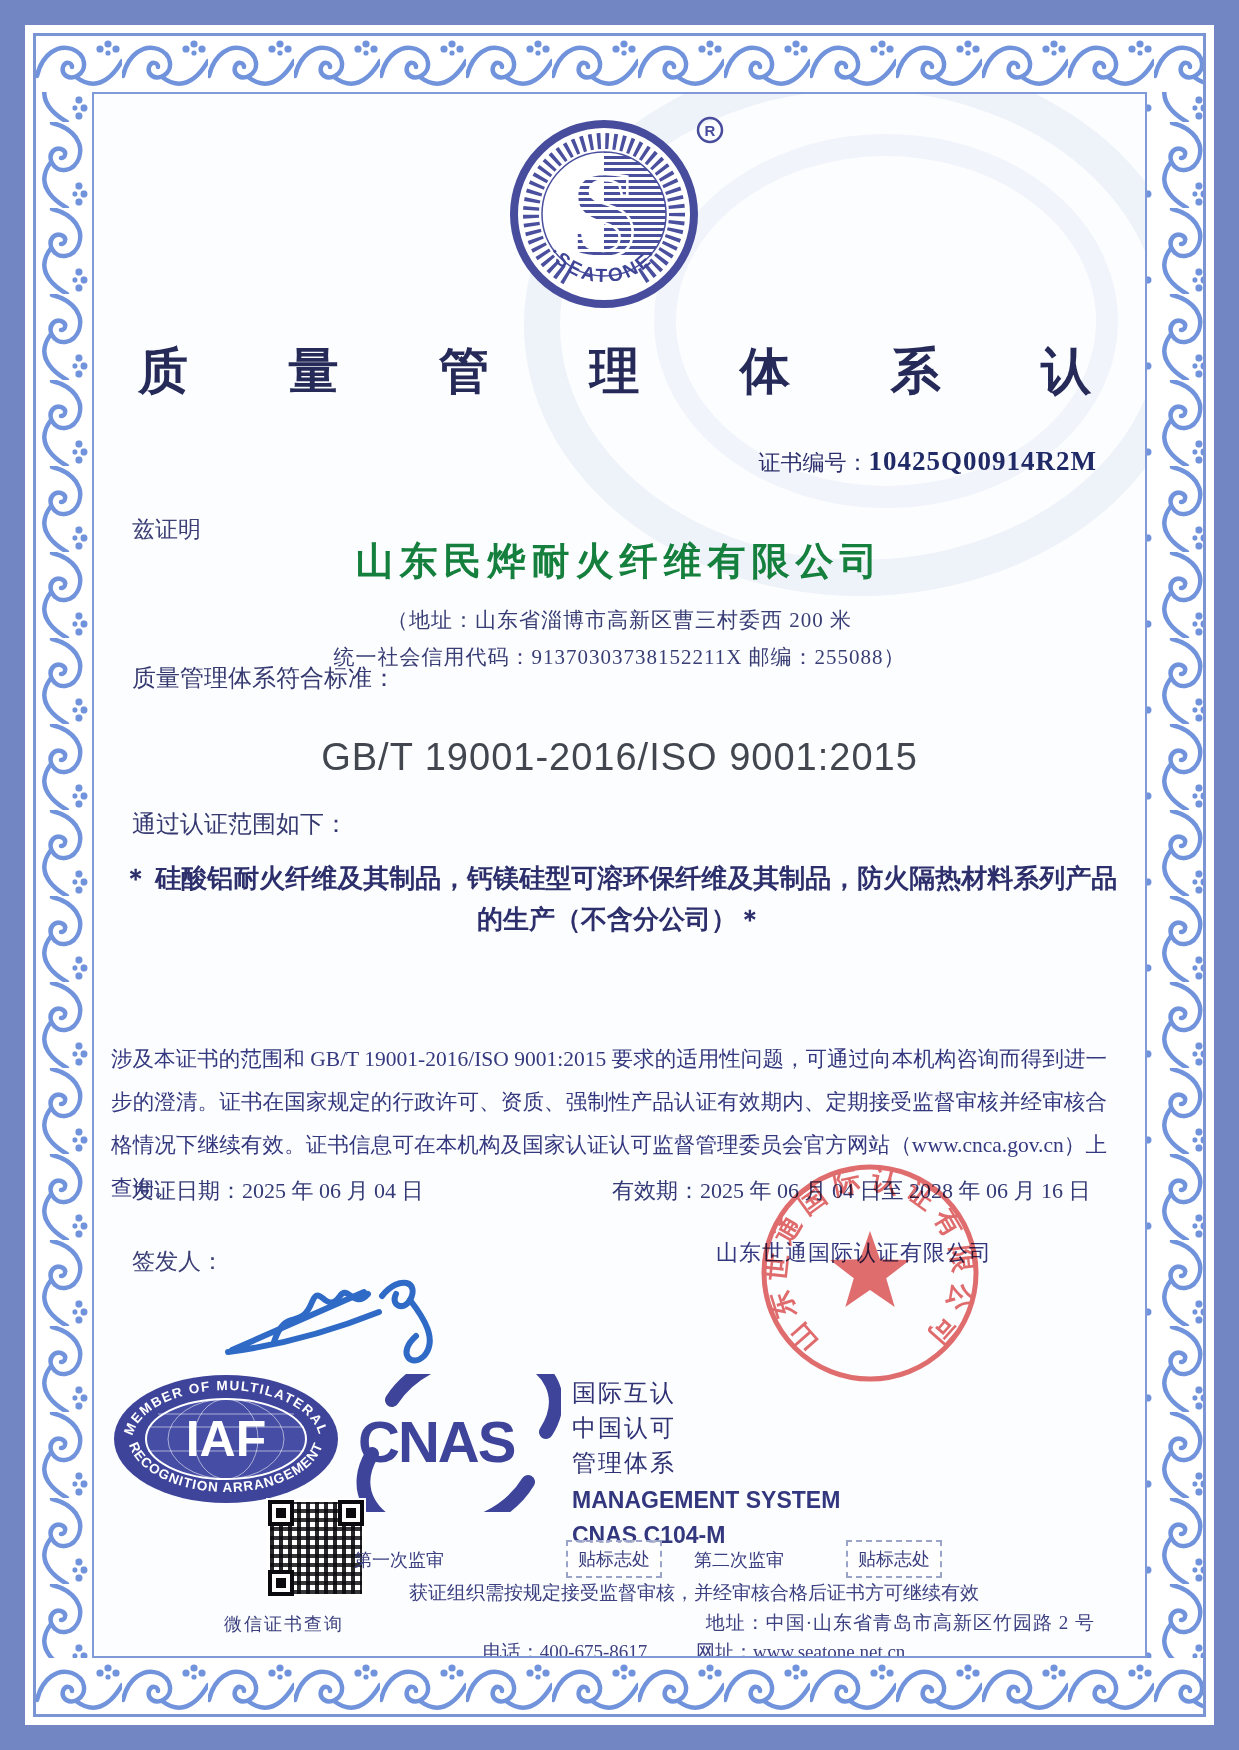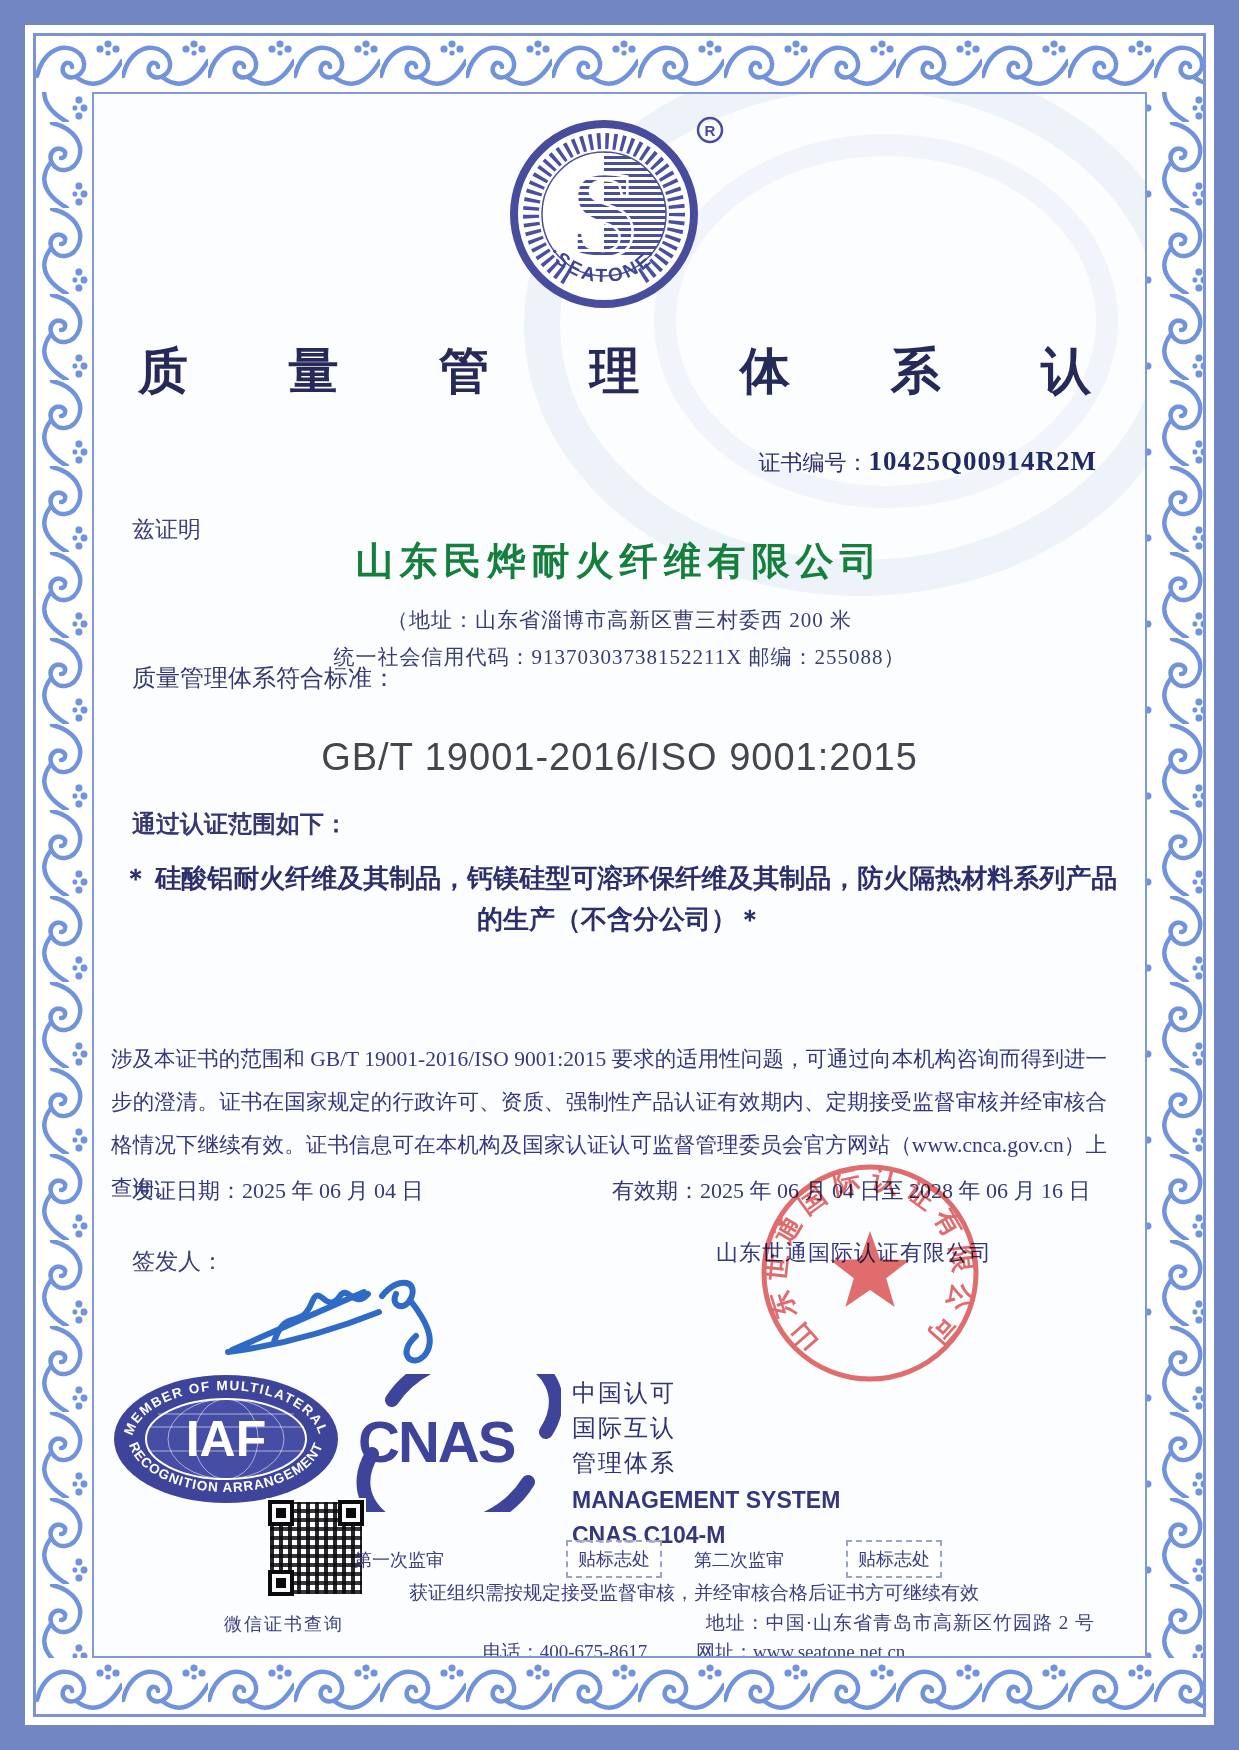--- a/index.html
+++ b/index.html
@@ -15,21 +15,21 @@
 
   .title{left:0;right:0;top:244px;text-align:center;font-size:50px;font-weight:bold;color:#262a58;letter-spacing:44px;padding-left:44px;white-space:nowrap;}
   .certno{top:352px;right:48px;font-size:22px;color:#2c2f6b;}
   .certno b{font-size:27px;color:#1f2a66;letter-spacing:1px;}
   .attest{top:420px;left:38px;font-size:23px;color:#3c4076;}
   .company{left:0;right:0;top:442px;text-align:center;font-size:38px;font-weight:bold;color:#15803d;letter-spacing:6px;}
   .addr1{left:0;right:0;top:512px;text-align:center;font-size:21px;color:#383d74;letter-spacing:1px;}
   .addr2{left:0;right:0;top:549px;text-align:center;font-size:21px;color:#383d74;letter-spacing:1px;}
   .std-label{top:568px;left:38px;font-size:24px;color:#35396f;}
   .standard{left:0;right:0;top:642px;text-align:center;font-family:"Liberation Sans",sans-serif;font-size:38px;color:#42474f;letter-spacing:1px;}
-  .scope-label{top:714px;left:38px;font-size:24px;color:#35396f;font-weight:bold;}
+  .scope-label{top:714px;left:38px;font-size:24px;color:#35396f;}
   .scope{left:26px;width:1000px;top:764px;text-align:center;font-size:26px;font-weight:bold;color:#2c2f6b;line-height:41px;}
   .disclaimer{left:17px;width:996px;top:944px;font-size:21.5px;color:#34387e;line-height:43px;text-align:justify;}
   .issue-date{top:1082px;left:38px;font-size:22px;color:#343a76;}
   .validity{top:1082px;left:518px;font-size:22px;color:#343a76;}
   .signer{top:1152px;left:38px;font-size:23px;color:#3c4076;}
   .issuer{top:1144px;left:560px;width:400px;text-align:center;font-size:22px;color:#33377e;letter-spacing:1px;z-index:2;}
   .signature{left:120px;top:1160px;z-index:2;}
   .stamp{left:656px;top:1051px;z-index:5;opacity:0.88;mix-blend-mode:multiply;pointer-events:none;}
 
   .iaf{left:16px;top:1278px;}
@@ -191,22 +191,22 @@
 
         <svg class="abs cnas" width="205" height="138" viewBox="0 0 205 138">
           <g fill="none" stroke="#3e4499" stroke-width="14" stroke-linecap="round">
             <path d="M36 26 A 82 56 -18 0 1 190 58"></path>
             <path d="M172 108 A 82 56 -18 0 1 16 80"></path>
           </g>
           <text x="2" y="88" font-family="Liberation Sans, sans-serif" font-weight="bold" font-size="58" fill="#3e4499" letter-spacing="-2">CNAS</text>
         </svg>
 
         <div class="abs acc-text">
+          <div class="zh">国际互认</div>
           <div class="zh">中国认可</div>
-          <div class="zh">国际互认</div>
           <div class="zh">管理体系</div>
           <div class="en">MANAGEMENT SYSTEM</div>
           <div class="en">CNAS C104-M</div>
         </div>
 
         <div class="abs qr">
           <div class="finder f1"></div>
           <div class="finder f2"></div>
           <div class="finder f3"></div>
         </div>

